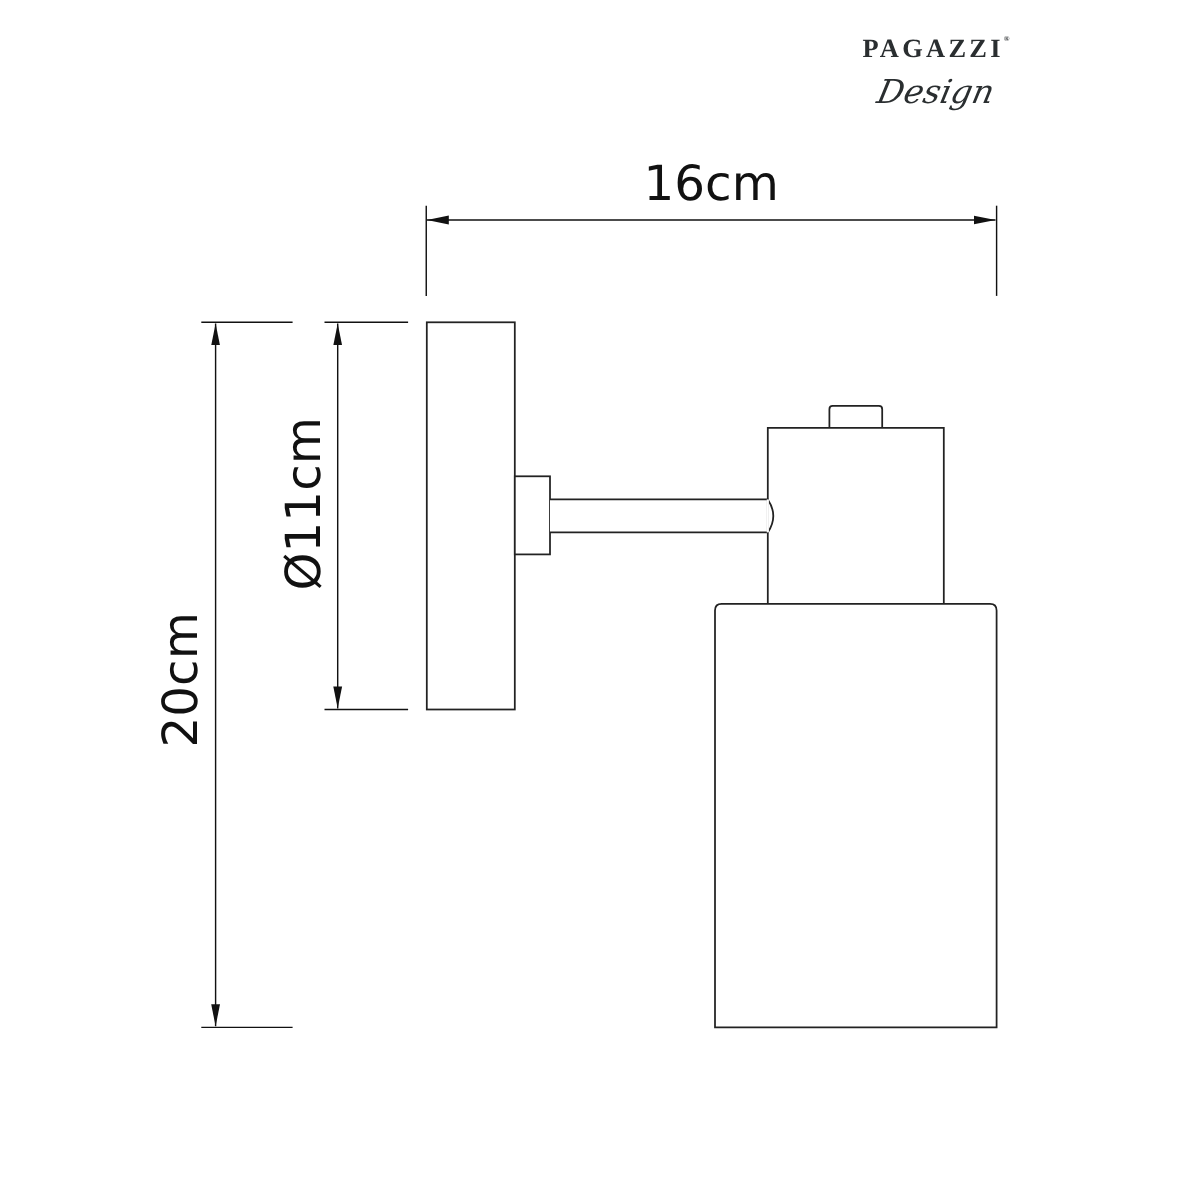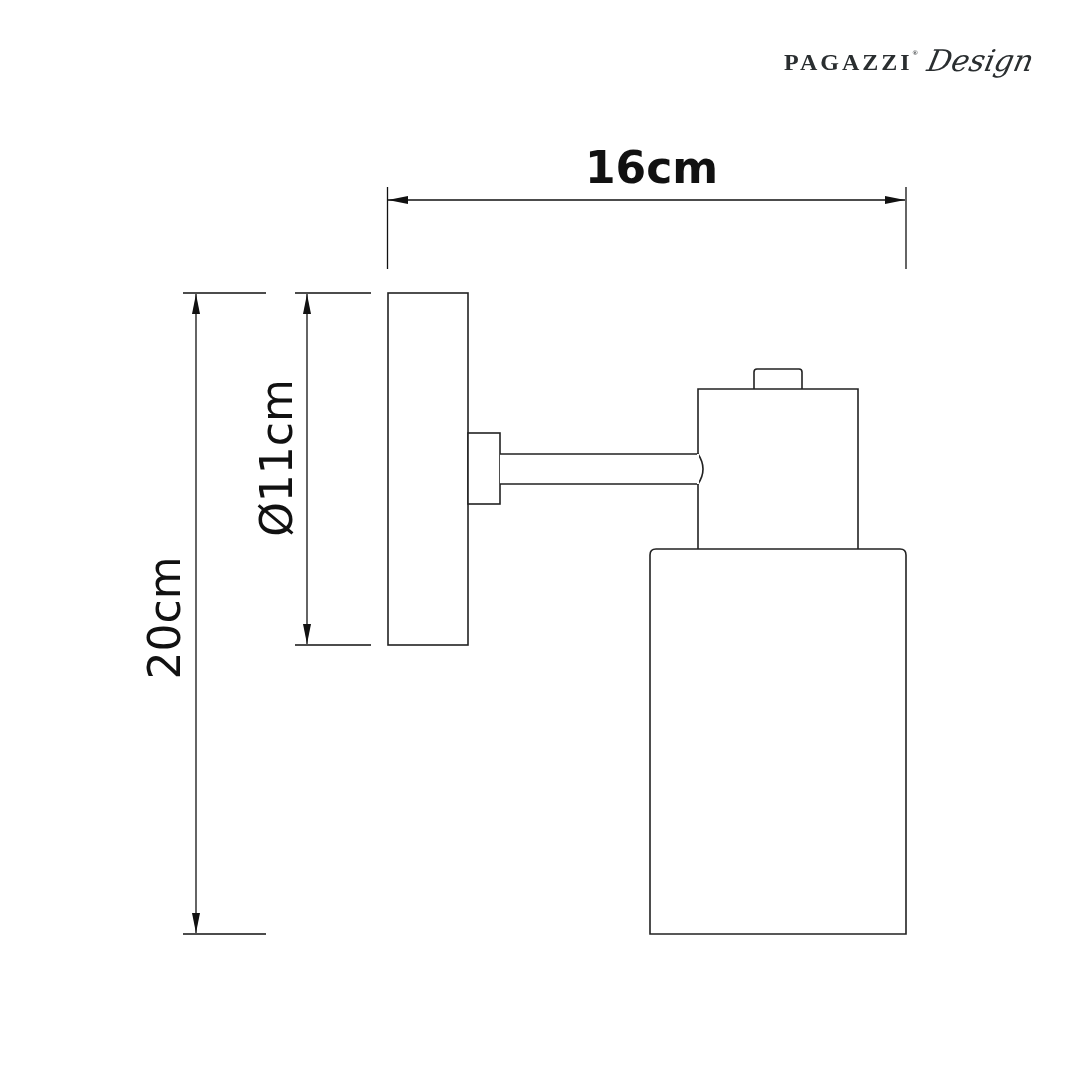--- a/index.html
+++ b/index.html
@@ -1,35 +1,35 @@
 <!DOCTYPE html>
 <html><head>
   <meta charset="utf-8">
   <style>
     html, body { margin: 0; padding: 0; background: #ffffff; }
     body { width: 1080px; height: 1080px; position: relative; overflow: hidden; }
     #canvas { position: absolute; left: 0; top: 0; width: 1080px; height: 1080px; }
     .logo {
       position: absolute; left: 784px; top: 28px; height: 60px;
-      display: flex; align-items: center; gap: 10px;
+      display: flex; align-items: center; gap: 10px; flex-direction: column;
     }
     .logo .brand {
       font-family: "Liberation Serif", serif; font-size: 24px; letter-spacing: 3px;
       color: #2a2e30; font-weight: bold; position: relative; top: 4px;
     }
     .logo .brand sup { font-size: 7px; letter-spacing: 0; position: relative; top: -6px; }
     .logo .script {
       font-family: "DejaVu Serif", serif; font-style: italic; font-size: 30px;
       color: #2a2e30; transform: skewX(-12deg); position: relative; top: 2px;
     }
     .dim-label {
       position: absolute; font-family: "DejaVu Sans", sans-serif; color: #111111;
       font-size: 44px; line-height: 1; white-space: nowrap;
     }
-    .dim-width { left: 585px; top: 146px; font-weight: bold; }
+    .dim-width { left: 585px; top: 146px; }
     .dim-height {
       left: 165px; top: 618px;
       transform: translate(-50%, -50%) rotate(-90deg);
     }
     .dim-diam {
       left: 277px; top: 458px;
       transform: translate(-50%, -50%) rotate(-90deg);
     }
   </style>
 </head>

